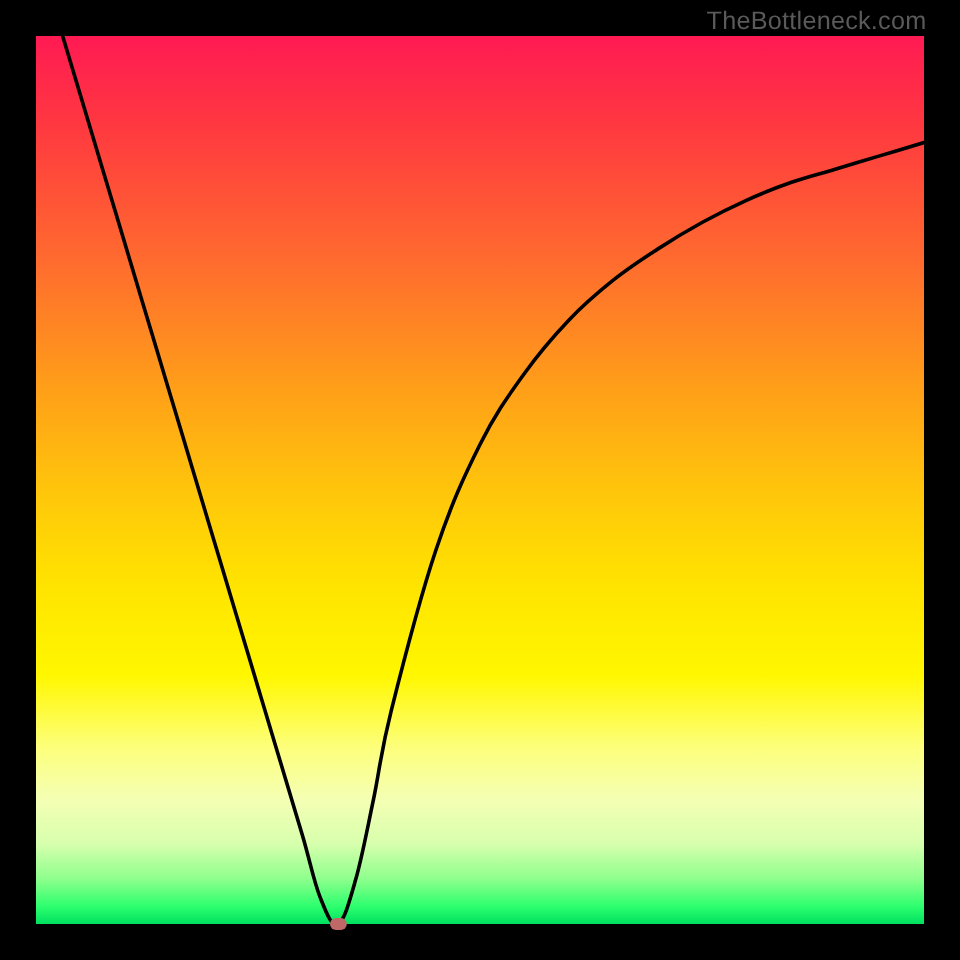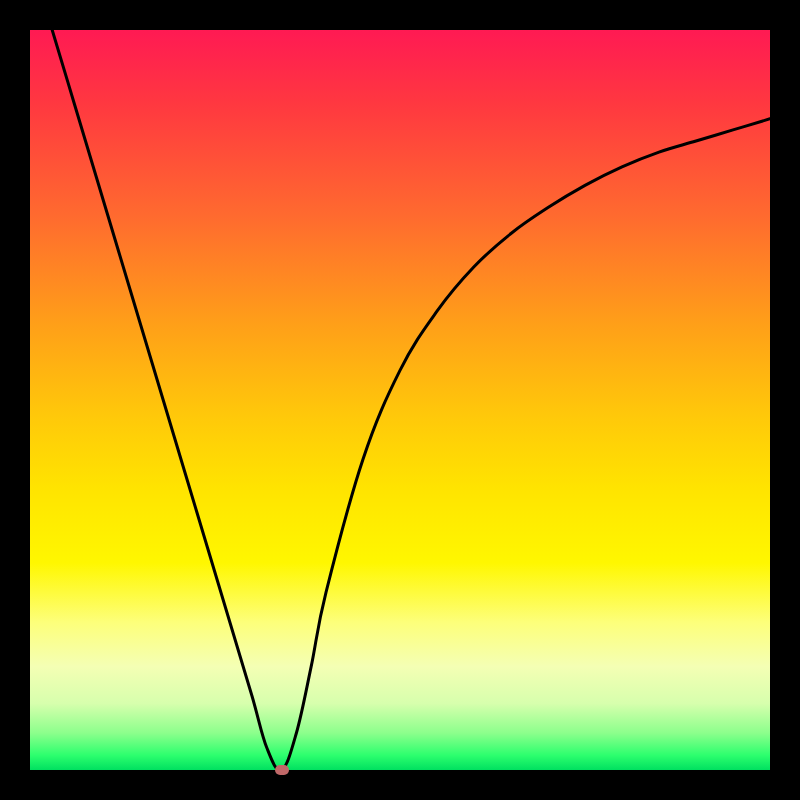--- a/index.html
+++ b/index.html
@@ -62,19 +62,20 @@
     height: 10px;
     border-radius: 5px;
     background: #c06868;
     transform: translate(-50%, -50%);
   }
 </style>
 </head>
 <body>
 
 <div class="frame">
+  <div class="watermark">TheBottleneck.com</div>
   <div class="plot-area">
     <svg class="curve" viewBox="0 0 740 740" preserveAspectRatio="none">
       <path id="curve-path" fill="none" stroke="#000" stroke-width="3" stroke-linejoin="round" stroke-linecap="round" d="M 22.20 0.00 C 26.20 13.32, 36.41 47.36, 44.40 74.00 C 52.39 100.64, 58.61 121.36, 66.60 148.00 C 74.59 174.64, 80.81 195.36, 88.80 222.00 C 96.79 248.64, 103.01 269.36, 111.00 296.00 C 118.99 322.64, 125.21 343.36, 133.20 370.00 C 141.19 396.64, 147.41 417.36, 155.40 444.00 C 163.39 470.64, 169.61 491.36, 177.60 518.00 C 185.59 544.64, 191.81 565.36, 199.80 592.00 C 207.79 618.64, 215.34 643.36, 222.00 666.00 C 228.66 688.64, 231.47 704.48, 236.80 717.80 C 242.13 731.12, 246.27 742.66, 251.60 740.00 C 256.93 737.34, 261.07 721.65, 266.40 703.00 C 271.73 684.35, 275.87 661.71, 281.20 636.40 C 286.53 611.09, 286.68 599.70, 296.00 562.40 C 305.32 525.10, 319.68 469.16, 333.00 429.20 C 346.32 389.24, 356.68 367.04, 370.00 340.40 C 383.32 313.76, 393.68 299.85, 407.00 281.20 C 420.32 262.55, 430.68 250.79, 444.00 236.80 C 457.32 222.81, 467.68 214.16, 481.00 203.50 C 494.32 192.84, 504.68 186.26, 518.00 177.60 C 531.32 168.94, 541.68 162.73, 555.00 155.40 C 568.32 148.07, 578.68 142.89, 592.00 136.90 C 605.32 130.91, 615.68 126.76, 629.00 122.10 C 642.32 117.44, 652.68 115.00, 666.00 111.00 C 679.32 107.00, 689.68 103.90, 703.00 99.90 C 716.32 95.90, 733.34 90.80, 740.00 88.80"></path>
     </svg>
     <div id="marker" class="marker" style="left: 251.6px; top: 740px; background: rgb(192, 104, 104);"></div>
   </div>
 </div>
 
 </body></html>

